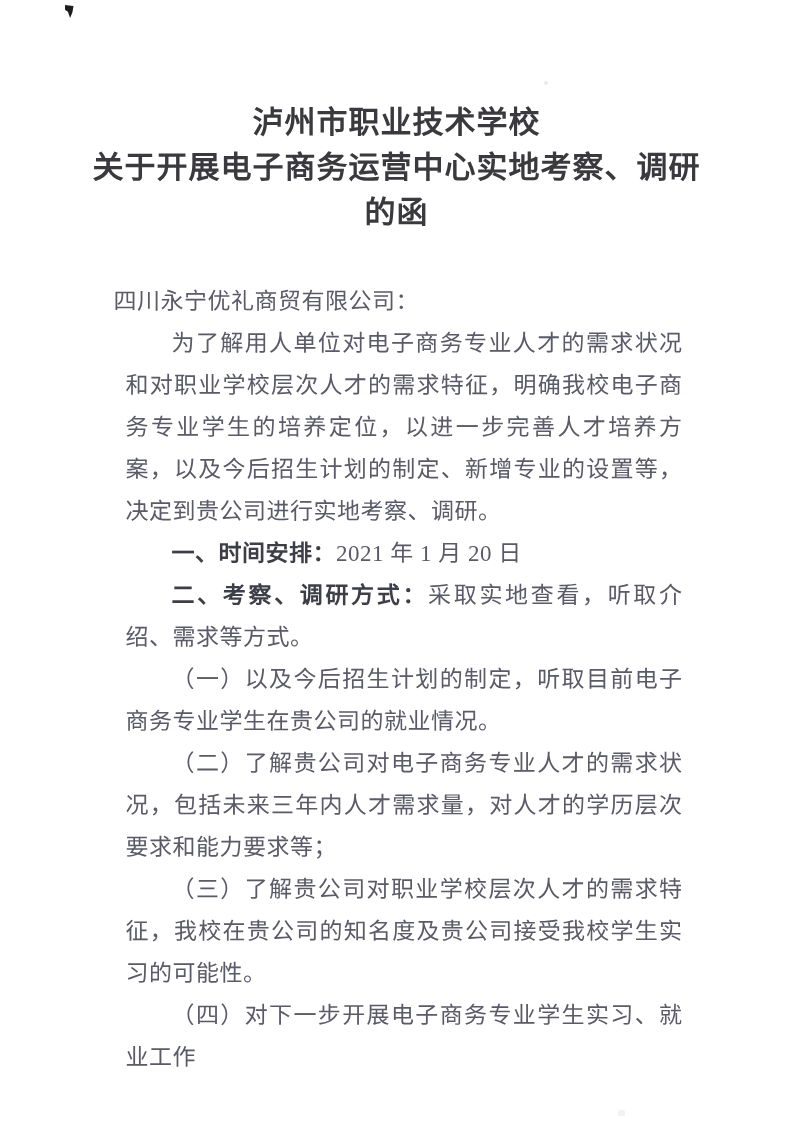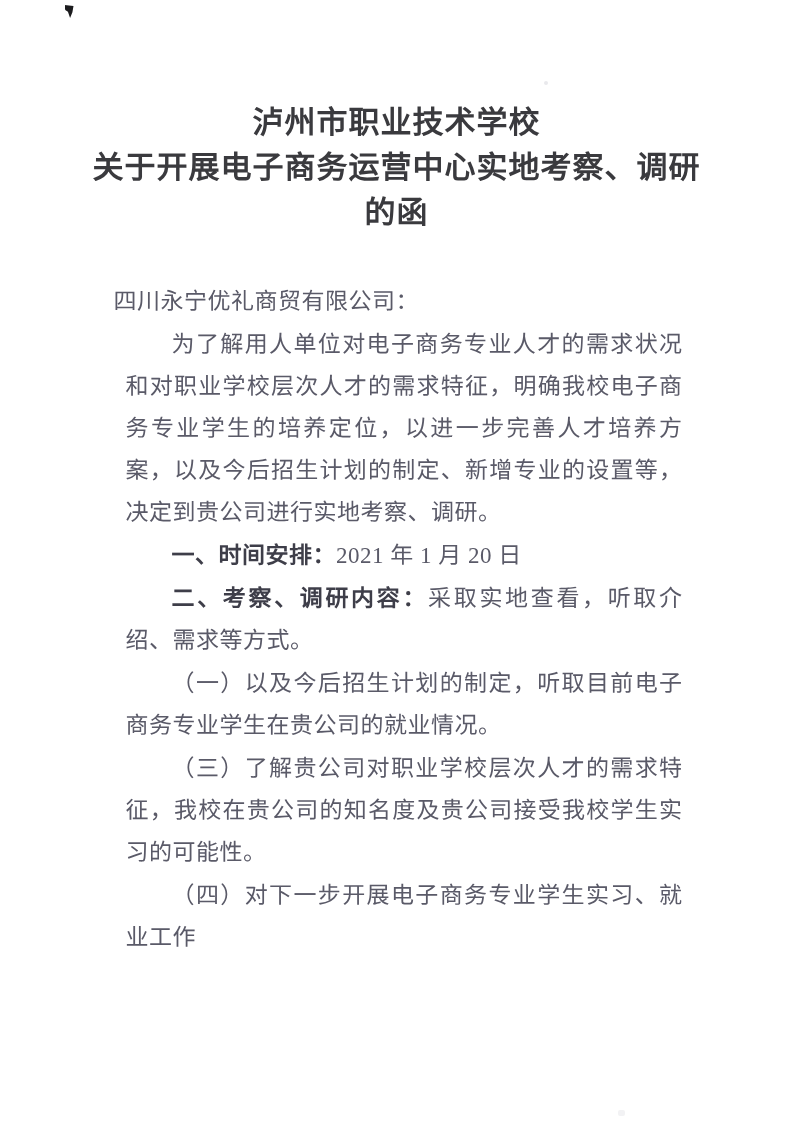--- a/index.html
+++ b/index.html
@@ -62,21 +62,21 @@
     text-align:justify;
   }
   .recipient{
     text-indent:0;
   }
   .para{
     text-indent:2em;
     margin-left:12px;
   }
   .plabel{
-    font-family:Liberation Sans, sans-serif;
+    font-family:Liberation Serif, serif;
     font-weight:bold;
     font-style:normal;
     color:var(--heading-ink,#3e3e49);
   }
 </style>
 </head>
 <body>
 
 <div class="page">
 
@@ -90,24 +90,25 @@
     <div class="title-line">的函</div>
   </header>
 
   <main class="content">
     <p class="recipient">四川永宁优礼商贸有限公司：</p>
 
     <p class="para"><b class="plabel"></b><span>为了解用人单位对电子商务专业人才的需求状况和对职业学校层次人才的需求特征，明确我校电子商务专业学生的培养定位，以进一步完善人才培养方案，以及今后招生计划的制定、新增专业的设置等，决定到贵公司进行实地考察、调研。</span></p>
 
     <p class="para"><b class="plabel">一、时间安排：</b><span>2021 年 1 月 20 日</span></p>
 
-    <p class="para"><b class="plabel">二、考察、调研内容：</b><span>采取实地查看，听取介绍、需求等方式。</span></p>
+    <p class="para"><b class="plabel">二、考察、调研方式：</b><span>采取实地查看，听取介绍、需求等方式。</span></p>
 
 
     <p class="para"><b class="plabel"></b><span>（一）以及今后招生计划的制定，听取目前电子商务专业学生在贵公司的就业情况。</span></p>
 
+    <p class="para"><b class="plabel"></b><span>（二）了解贵公司对电子商务专业人才的需求状况，包括未来三年内人才需求量，对人才的学历层次要求和能力要求等；</span></p>
 
     <p class="para"><b class="plabel"></b><span>（三）了解贵公司对职业学校层次人才的需求特征，我校在贵公司的知名度及贵公司接受我校学生实习的可能性。</span></p>
 
     <p class="para"><b class="plabel"></b><span>（四）对下一步开展电子商务专业学生实习、就业工作</span></p>
   </main>
 
 </div>
 
 </body></html>

